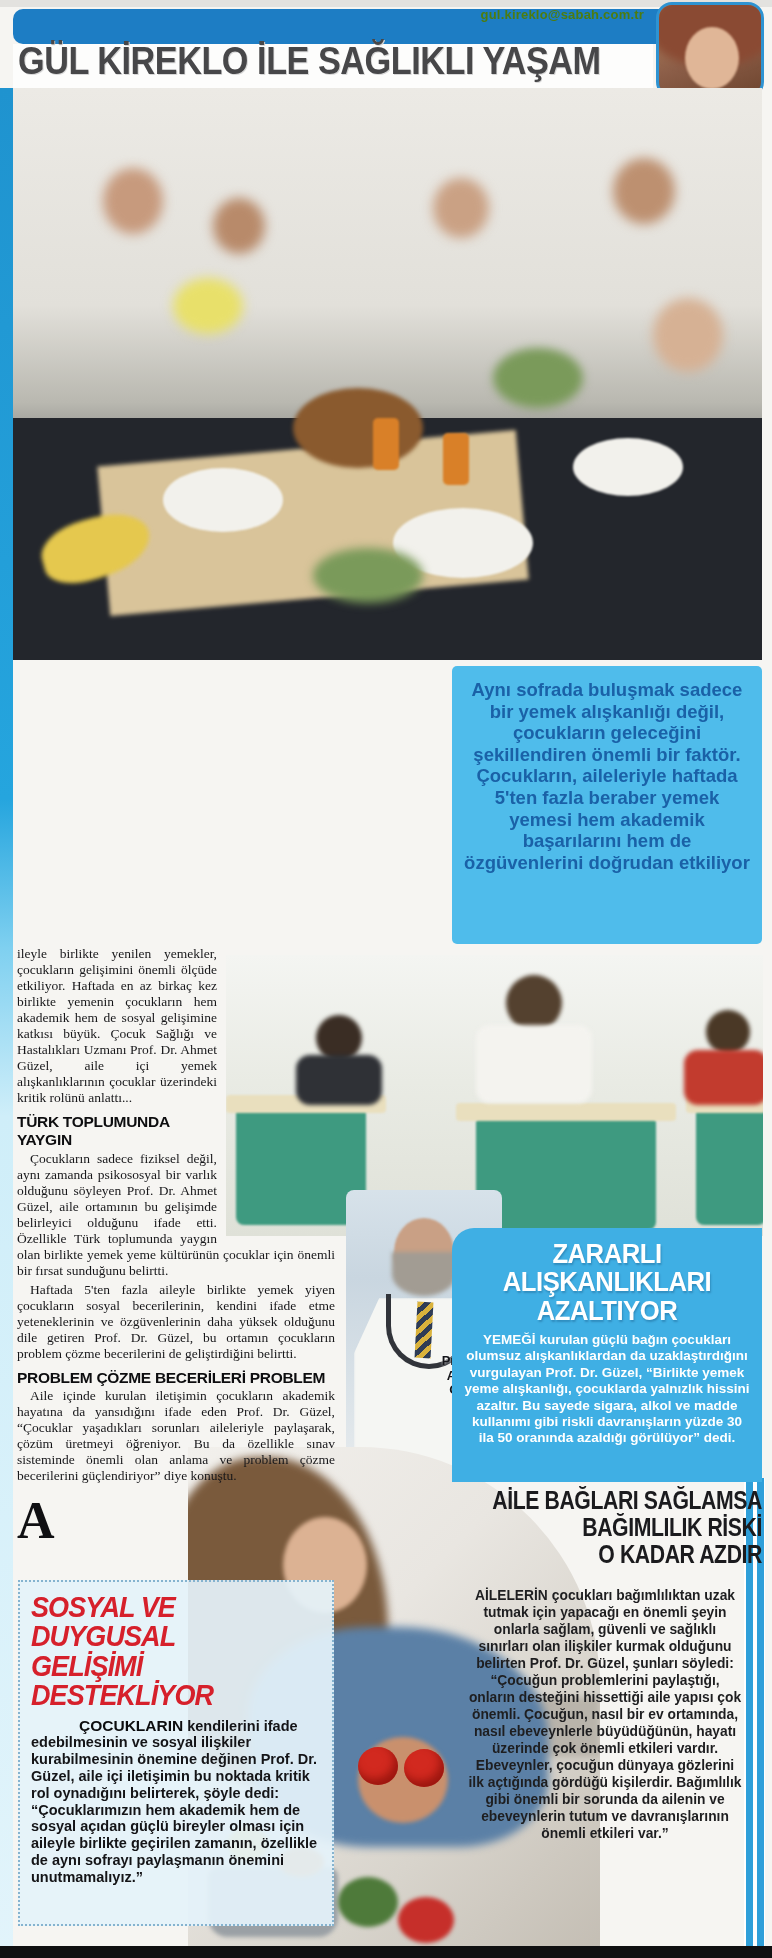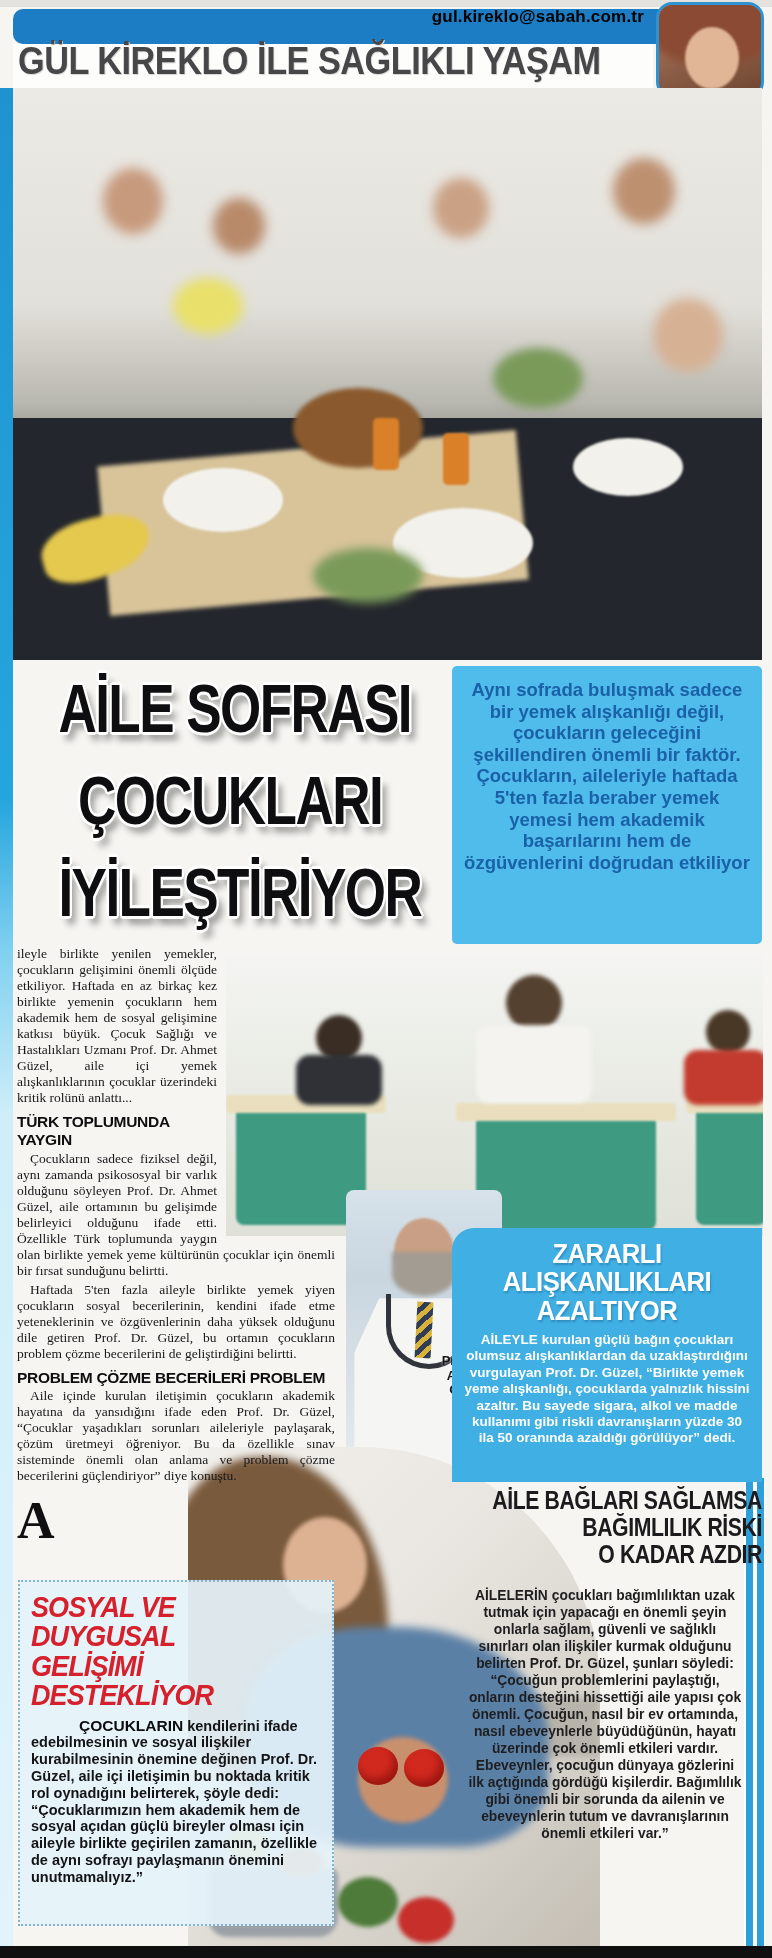--- a/index.html
+++ b/index.html
@@ -8,21 +8,21 @@
   
   .top-edge{position:absolute;left:0;top:0;width:772px;height:7px;background:#e3e2df;}
   .left-strip{position:absolute;left:0;top:88px;width:13px;height:1870px;
       background:linear-gradient(180deg,#1f93cf 0%,#25a5de 38%,#7fd0f0 46%,#cfeef9 55%,#e2f4fb 100%);}
   .right-stripes{position:absolute;left:744px;top:1478px;width:21px;height:468px;
       background:linear-gradient(90deg,#ffffff 0 2px,#2f9fd9 2px 9px,#ffffff 9px 13px,#2f9fd9 13px 20px,#ffffff 20px);}
   .bottom-bar{position:absolute;left:0;top:1946px;width:772px;height:12px;background:#101011;}
   
   .email-bar{position:absolute;left:13px;top:9px;width:748px;height:35px;background:#1d7dc4;
       border-radius:10px;}
-  .email{position:absolute;right:128px;top:7px;color:#000000;font-weight:700;font-size:17px;letter-spacing:.2px;}
+  .email{position:absolute;right:128px;top:7px;color:#4d7c0f;font-weight:700;font-size:13px;letter-spacing:.2px;}
   .title-strip{position:absolute;left:13px;top:44px;width:640px;height:45px;background:#fdfdfc;}
   .column-title{position:absolute;left:18px;top:40px;font-size:38px;font-weight:900;color:#474749;
       letter-spacing:-.5px;transform:scaleX(.9);transform-origin:left;white-space:nowrap;
       text-shadow:1px 1px 0 #d8d8d8;}
   .author-photo{position:absolute;right:8px;top:2px;width:102px;height:90px;border:3px solid #2e93d2;
       border-radius:16px;overflow:hidden;background:linear-gradient(160deg,#b98a64 0%,#8c5e48 55%,#6e452f 100%);}
   .author-photo .hair{position:absolute;left:-12px;top:-18px;width:130px;height:80px;border-radius:50%;
       background:#8a4a33;filter:blur(4px);}
   .author-photo .face{position:absolute;left:26px;top:22px;width:54px;height:62px;border-radius:50%;
       background:#e0b697;filter:blur(1px);}
@@ -160,25 +160,20 @@
     <div class="plate" style="left:380px;top:420px;width:140px;height:70px;"></div>
     <div class="plate" style="left:560px;top:350px;width:110px;height:58px;"></div>
     <div class="turkey"></div>
     <div class="juice" style="left:360px;top:330px;"></div>
     <div class="juice" style="left:430px;top:345px;"></div>
     <div class="greens" style="left:480px;top:260px;width:90px;height:60px;"></div>
     <div class="greens" style="left:300px;top:460px;width:110px;height:55px;"></div>
     <div class="banana"></div>
   </figure>
 
-  <h1 class="headline">
-    <span class="hl-line">AİLE SOFRASI</span>
-    <span class="hl-line">ÇOCUKLARI</span>
-    <span class="hl-line">İYİLEŞTİRİYOR</span>
-  </h1>
 
   <aside class="standfirst">Aynı sofrada buluşmak sadece bir yemek alışkanlığı değil, çocukların geleceğini şekillendiren önemli bir faktör. Çocukların, aileleriyle haftada 5'ten fazla beraber yemek yemesi hem akademik başarılarını hem de özgüvenlerini doğrudan etkiliyor</aside>
 
   <section class="article-flow">
     <div class="float-reserve f1"></div>
     <div class="float-reserve f2"></div>
     <div class="float-reserve f3"></div>
     <p class="lead"><span class="dropcap">A</span><span>ileyle birlikte yenilen yemekler, çocukların gelişimini önemli ölçüde etkiliyor. Haftada en az birkaç kez birlikte yemenin çocukların hem akademik hem de sosyal gelişimine katkısı büyük. Çocuk Sağlığı ve Hastalıkları Uzmanı Prof. Dr. Ahmet Güzel, aile içi yemek alışkanlıklarının çocuklar üzerindeki kritik rolünü anlattı...</span></p>
     <h3>TÜRK TOPLUMUNDA YAYGIN</h3>
     <p>Çocukların sadece fiziksel değil, aynı zamanda psikososyal bir varlık olduğunu söyleyen Prof. Dr. Ahmet Güzel, aile ortamının bu gelişimde belirleyici olduğunu ifade etti. Özellikle Türk toplumunda yaygın olan birlikte yemek yeme kültürünün çocuklar için önemli bir fırsat sunduğunu belirtti.</p>
@@ -226,21 +221,21 @@
     <div class="veg" style="left:150px;top:430px;width:60px;height:50px;background:#4e7a3a;"></div>
     <div class="veg" style="left:90px;top:400px;width:46px;height:30px;background:#e08433;"></div>
     <div class="veg" style="left:210px;top:450px;width:56px;height:46px;background:#c62f2a;"></div>
     <div class="veg" style="left:40px;top:380px;width:40px;height:34px;background:#e6c23a;"></div>
   </figure>
 
   <aside class="harmful-box">
     <h2>ZARARLI
 ALIŞKANLIKLARI
 AZALTIYOR</h2>
-    <p><span class="lead-word">AİLEYLE</span><span>kurulan güçlü bağın çocukları olumsuz alışkanlıklardan da uzaklaştırdığını vurgulayan Prof. Dr. Güzel, “Birlikte yemek yeme alışkanlığı, çocuklarda yalnızlık hissini azaltır. Bu sayede sigara, alkol ve madde kullanımı gibi riskli davranışların yüzde 30 ila 50 oranında azaldığı görülüyor” dedi.</span></p>
+    <p><span class="lead-word">YEMEĞİ</span><span>kurulan güçlü bağın çocukları olumsuz alışkanlıklardan da uzaklaştırdığını vurgulayan Prof. Dr. Güzel, “Birlikte yemek yeme alışkanlığı, çocuklarda yalnızlık hissini azaltır. Bu sayede sigara, alkol ve madde kullanımı gibi riskli davranışların yüzde 30 ila 50 oranında azaldığı görülüyor” dedi.</span></p>
   </aside>
 
   <h2 class="addiction-title">AİLE BAĞLARI SAĞLAMSA
 BAĞIMLILIK RİSKİ
 O KADAR AZDIR</h2>
   <div class="addiction-body"><span class="lead-word">AİLELERİN</span><span>çocukları bağımlılıktan uzak tutmak için yapacağı en önemli şeyin onlarla sağlam, güvenli ve sağlıklı sınırları olan ilişkiler kurmak olduğunu belirten Prof. Dr. Güzel, şunları söyledi: “Çocuğun problemlerini paylaştığı, onların desteğini hissettiği aile yapısı çok önemli. Çocuğun, nasıl bir ev ortamında, nasıl ebeveynlerle büyüdüğünün, hayatı üzerinde çok önemli etkileri vardır. Ebeveynler, çocuğun dünyaya gözlerini ilk açtığında gördüğü kişilerdir. Bağımlılık gibi önemli bir sorunda da ailenin ve ebeveynlerin tutum ve davranışlarının önemli etkileri var.”</span></div>
 
   <aside class="social-box">
     <h2>SOSYAL VE
 DUYGUSAL

